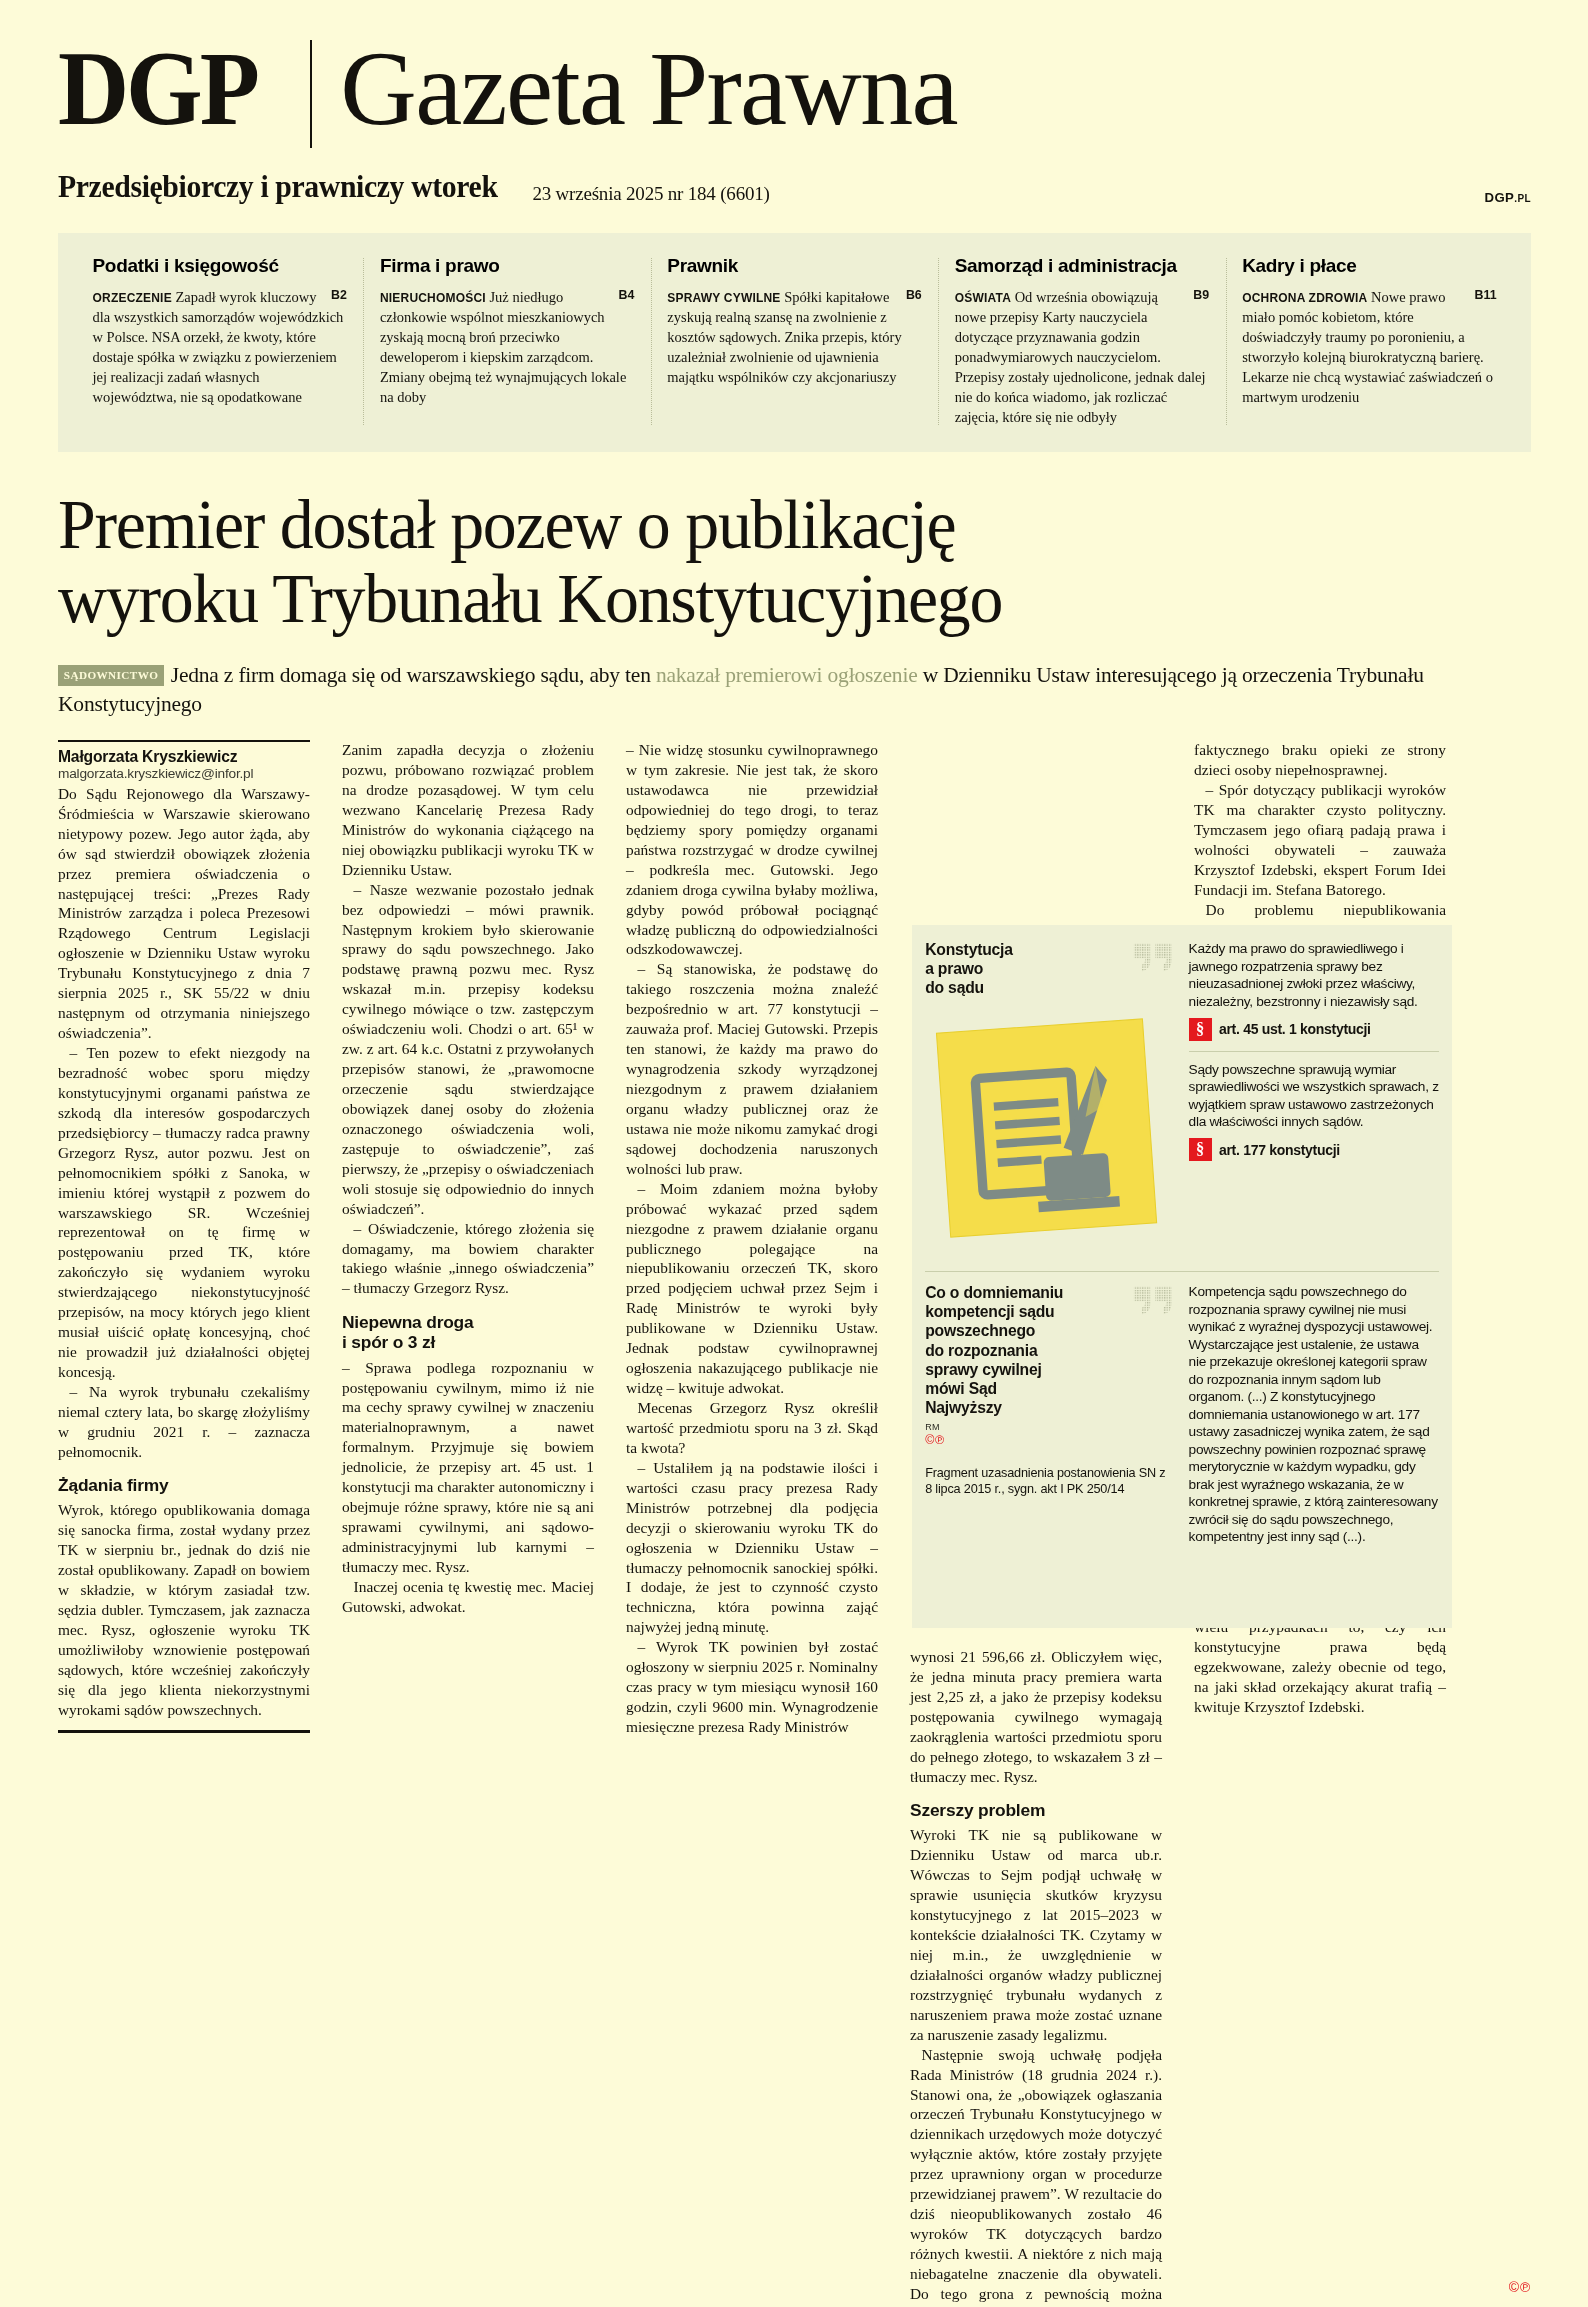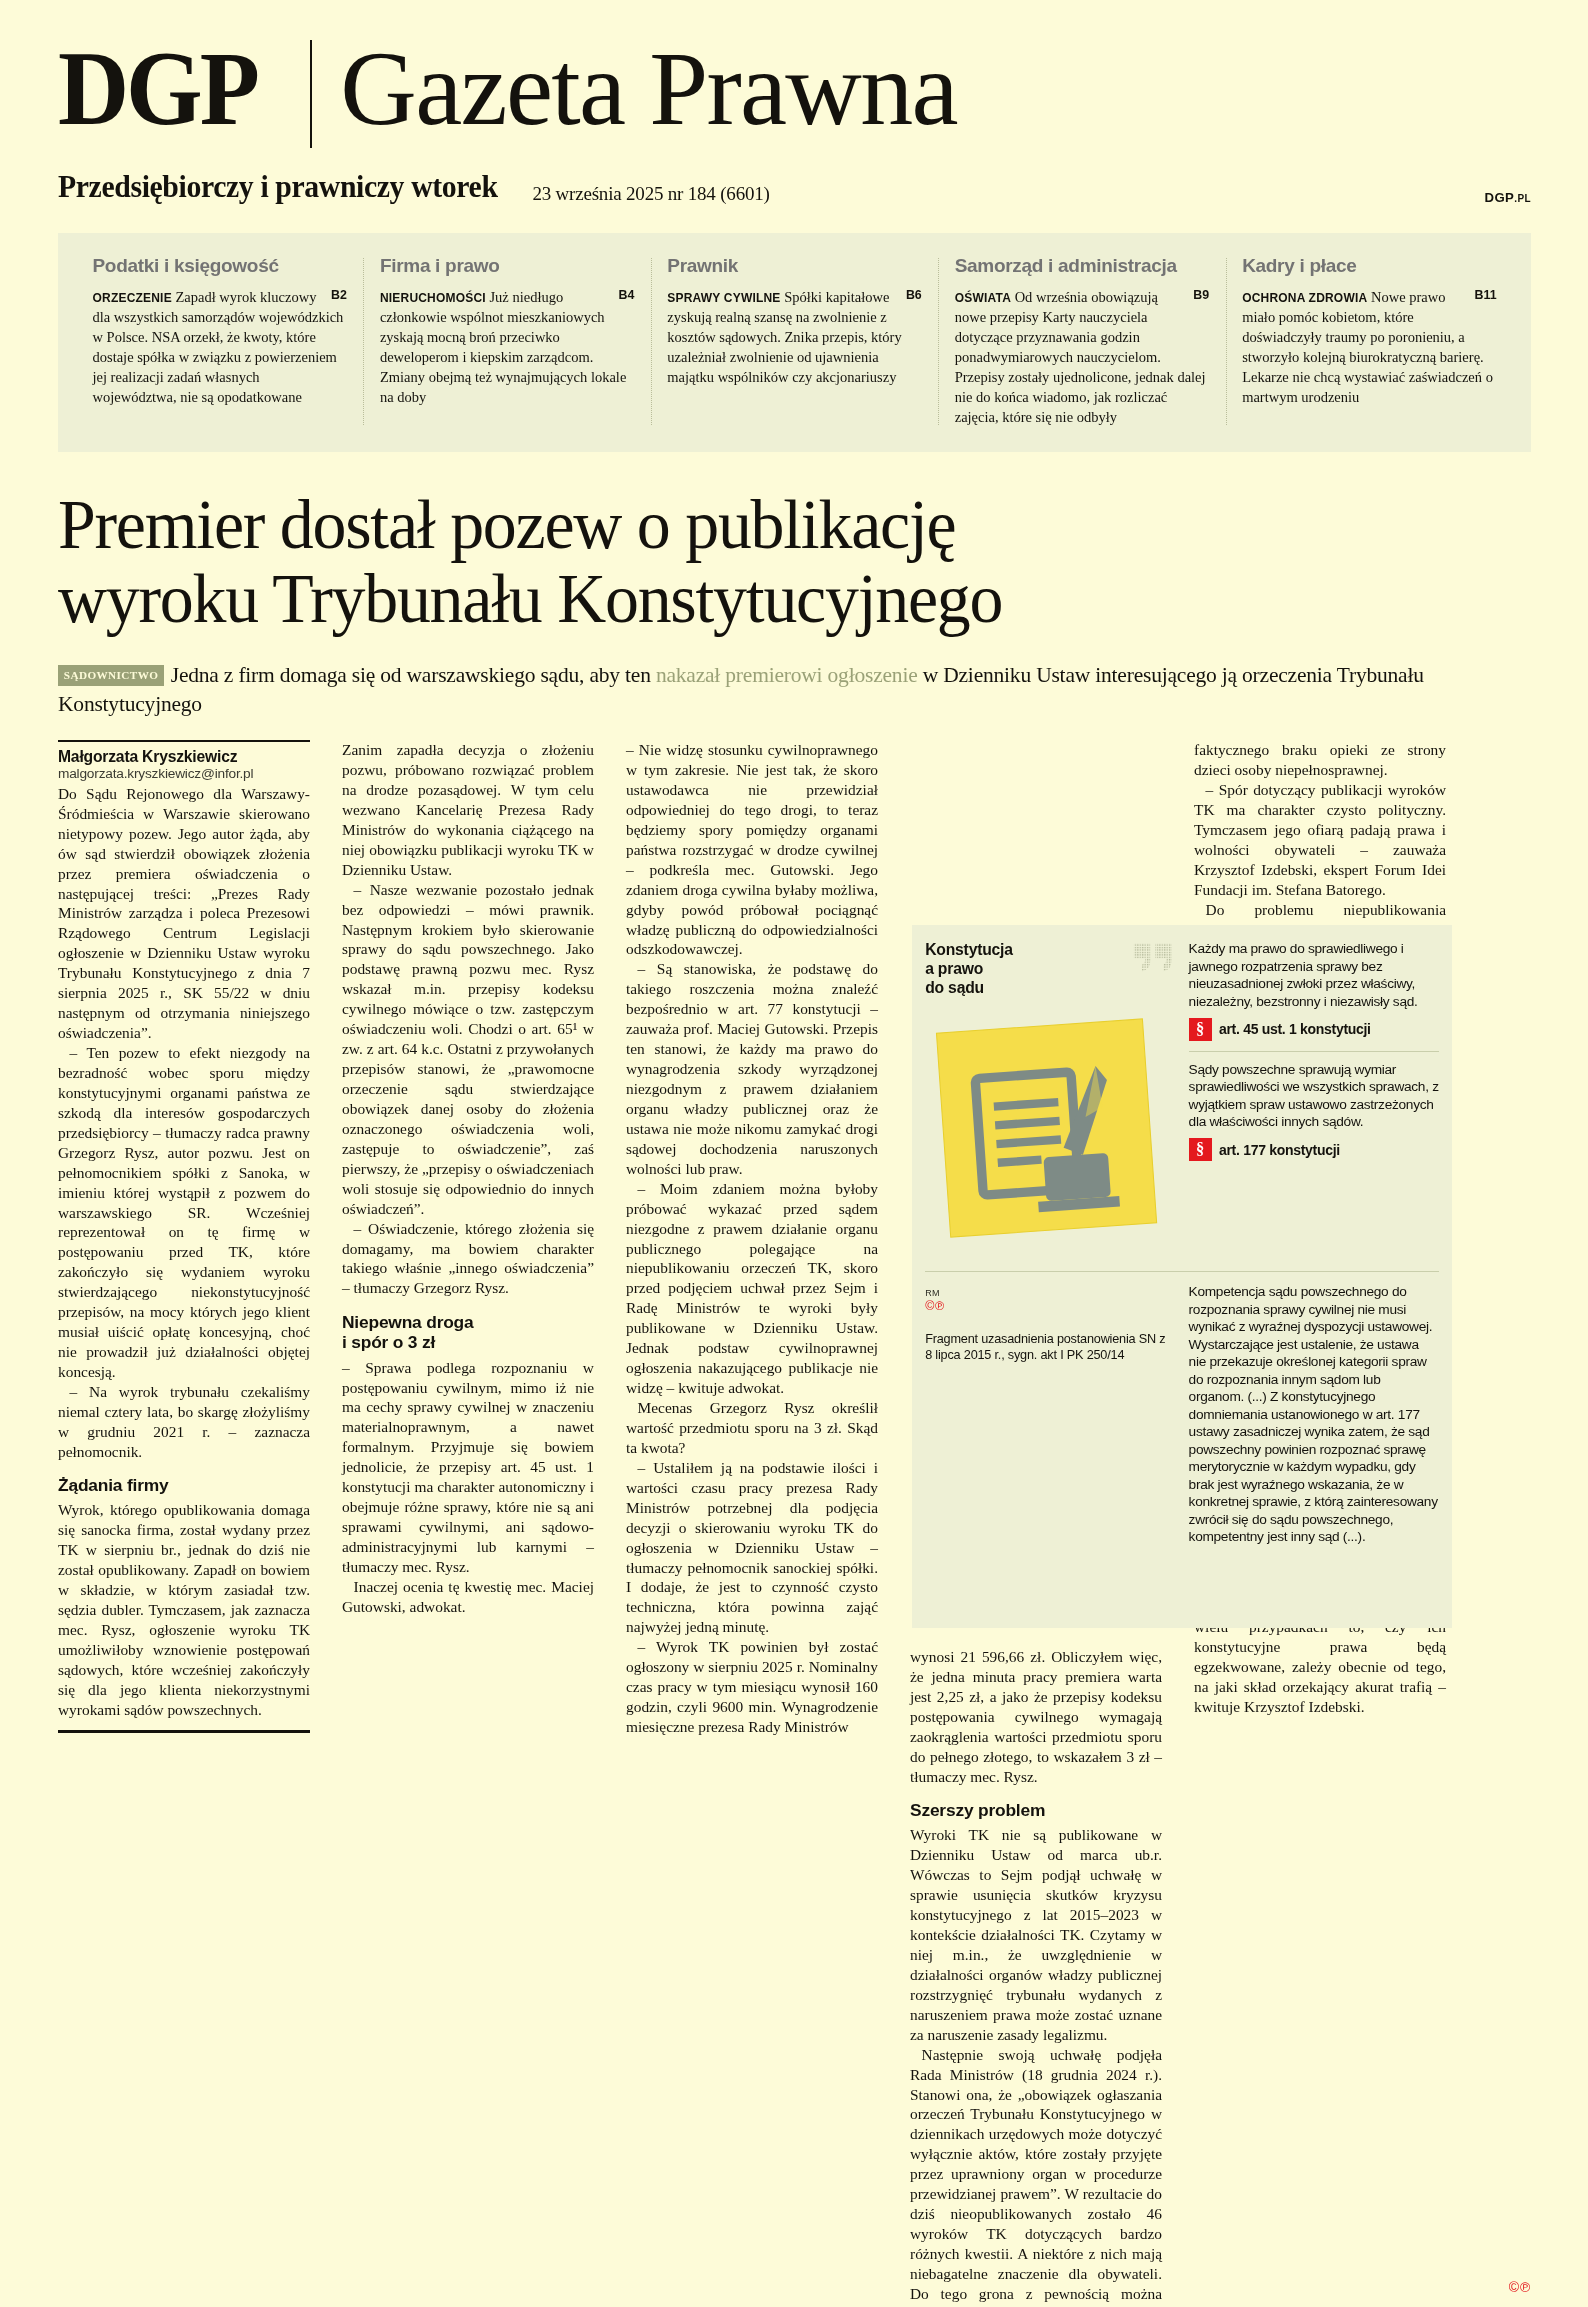--- a/index.html
+++ b/index.html
@@ -80,21 +80,21 @@
     content:"";
     position:absolute; left:0; top:3.3px; bottom:1.7px;
     border-left:1.7px dotted #b9bd9a;
   }
   .strip-h {
     font-family:"Liberation Sans", sans-serif;
     font-weight:bold;
     font-size:19px;
     letter-spacing:-0.3px;
     margin-bottom:10px;
-    color:#737373;
+    color:#000000;
   }
   .strip-body {
     font-family:"Liberation Serif", serif;
     font-size:14.5px;
     line-height:1.38;
     text-align:left;
   }
   .strip-kicker {
     font-family:"Liberation Sans", sans-serif;
     font-weight:bold;
@@ -422,20 +422,33 @@
         <div class="para-badge">§</div>
         <div class="art-label">art. 177 konstytucji</div>
       </div>
     </div>
   </div>
 
   <div class="hair-wide"></div>
 
   <div class="info-grid">
     <div>
+      <div class="info-top">
+        <div class="info-h" style="white-space:pre-line">Co o domniemaniu
+kompetencji sądu
+powszechnego
+do rozpoznania
+sprawy cywilnej
+mówi Sąd
+Najwyższy</div>
+        <svg class="quotemark" viewBox="0 0 52 38">
+          <path d="M2 2 h20 v22 q0 10 -10 12 v-8 q4 -2 4 -8 h-14 z" fill="url(#dots1)"></path>
+          <path d="M28 2 h20 v22 q0 10 -10 12 v-8 q4 -2 4 -8 h-14 z" fill="url(#dots1)"></path>
+        </svg>
+      </div>
       <div class="credit-rm">RM</div>
       <div class="cp">©℗</div>
       <div class="info-caption">Fragment uzasadnienia postanowienia SN z 8 lipca 2015 r., sygn. akt I PK 250/14</div>
     </div>
     <div>
       <div class="info-txt">Kompetencja sądu powszechnego do rozpoznania sprawy cywilnej nie musi wynikać z wyraźnej dyspozycji ustawowej. Wystarczające jest ustalenie, że ustawa nie przekazuje określonej kategorii spraw do rozpoznania innym sądom lub organom. (...) Z konstytucyjnego domniemania ustanowionego w art. 177 ustawy zasadniczej wynika zatem, że sąd powszechny powinien rozpoznać sprawę merytorycznie w każdym wypadku, gdy brak jest wyraźnego wskazania, że w konkretnej sprawie, z którą zainteresowany zwrócił się do sądu powszechnego, kompetentny jest inny sąd (...).</div>
     </div>
   </div>
 </div>
 

